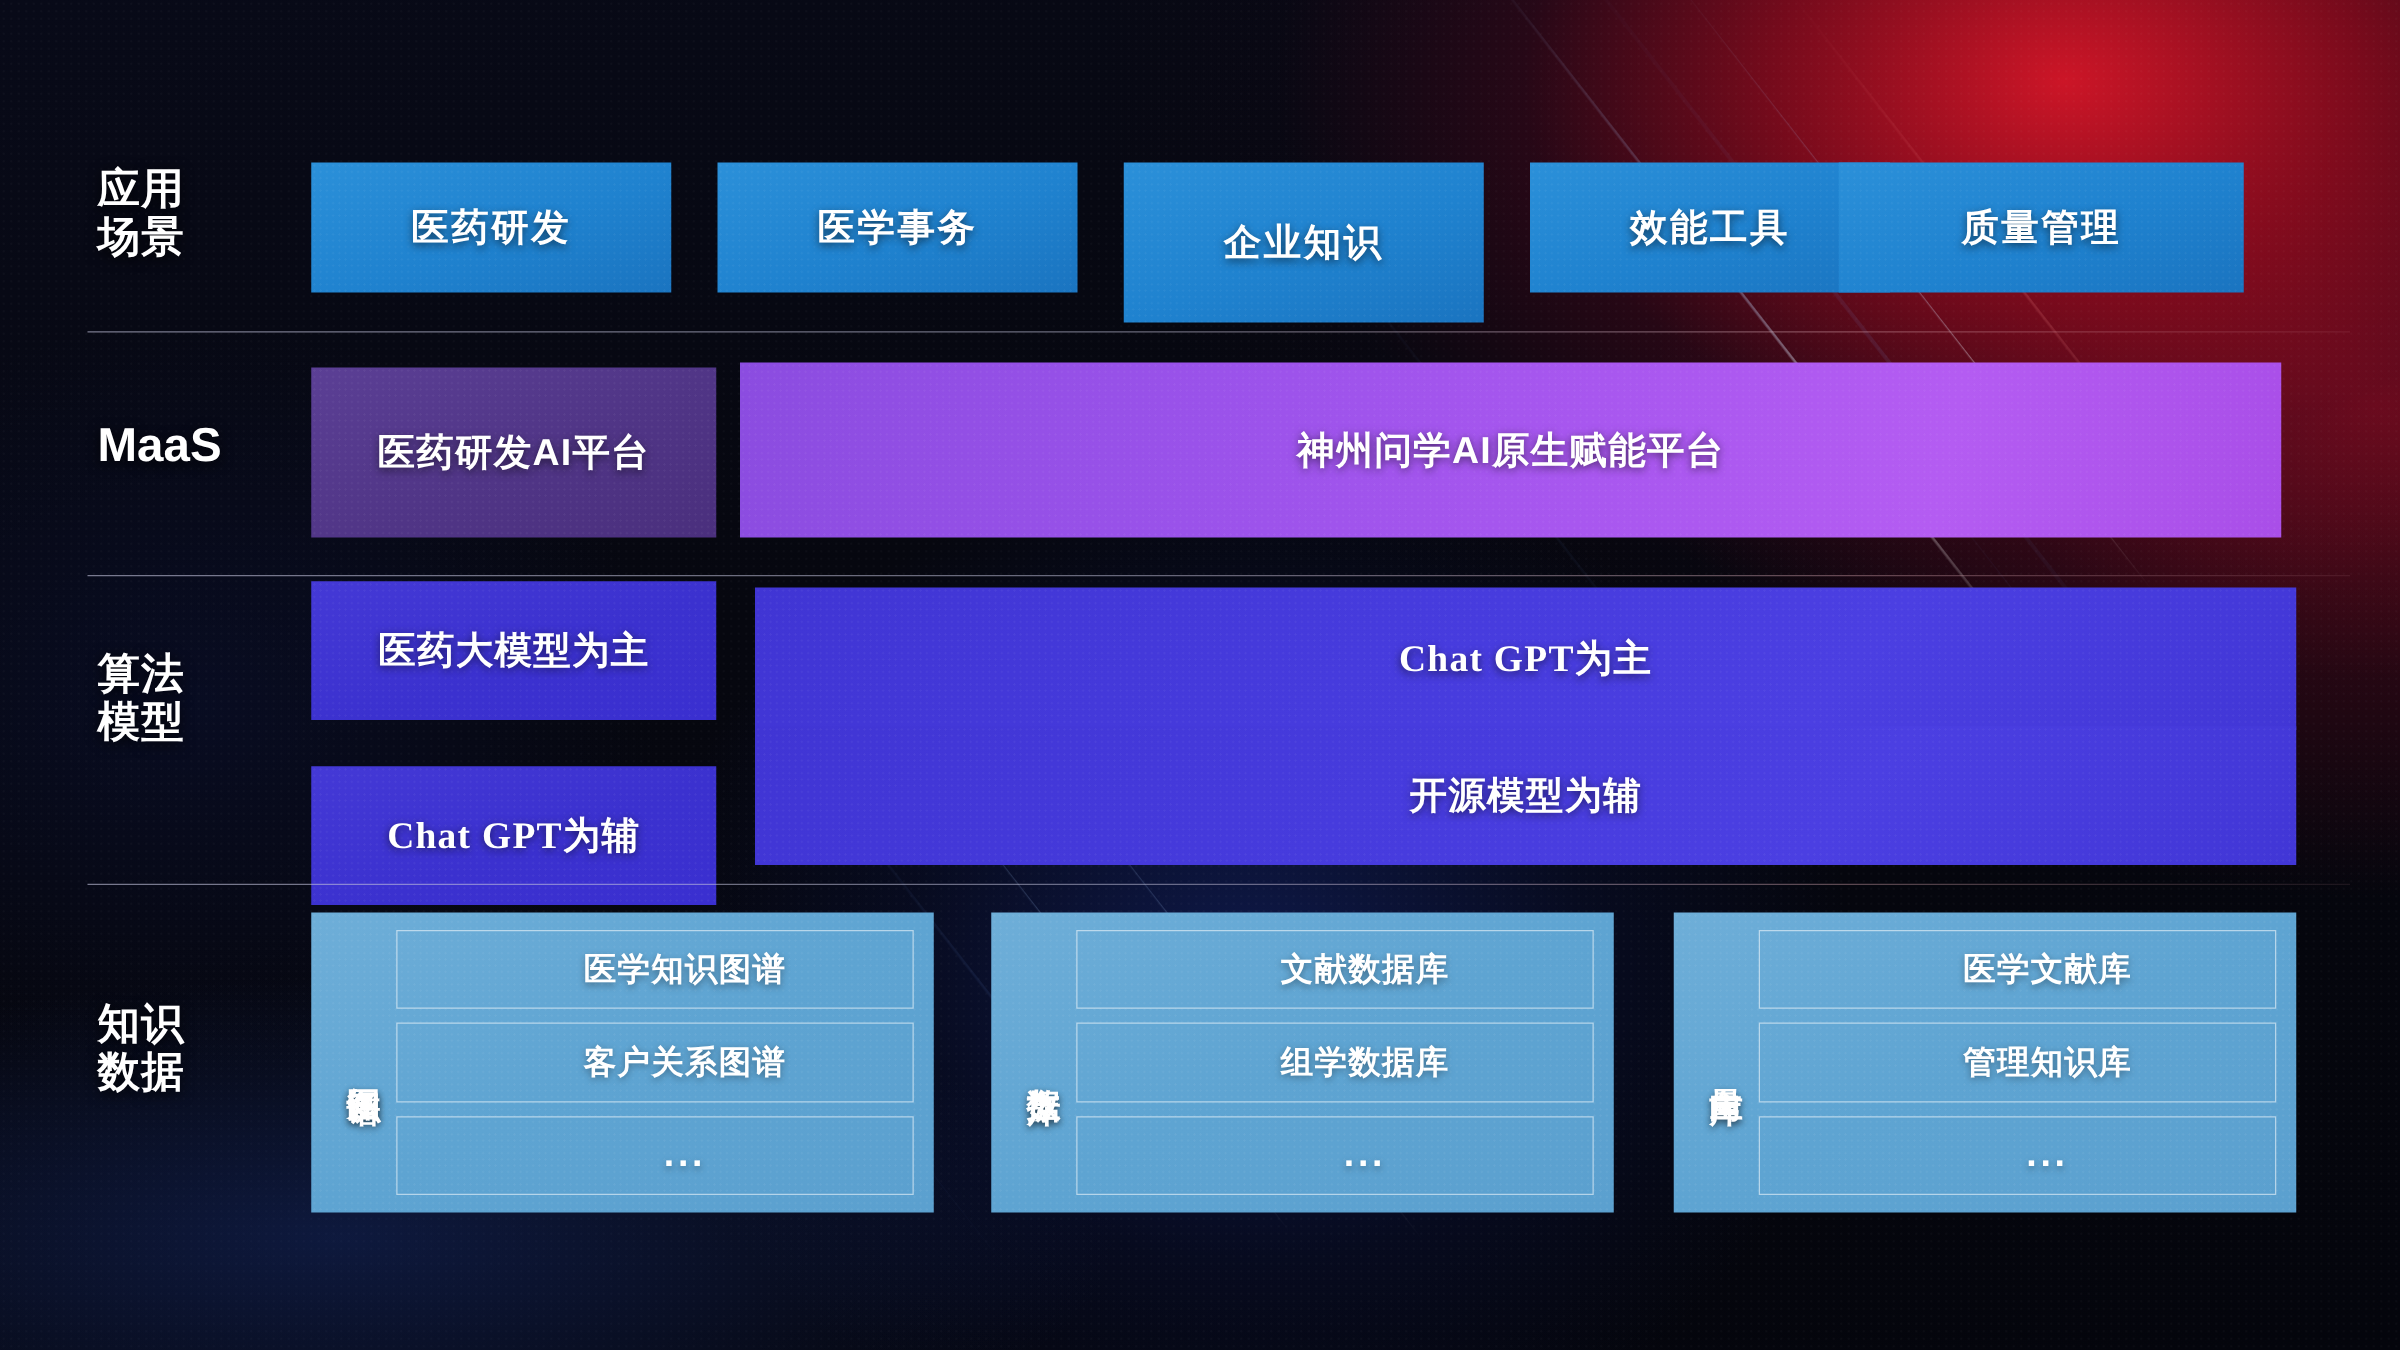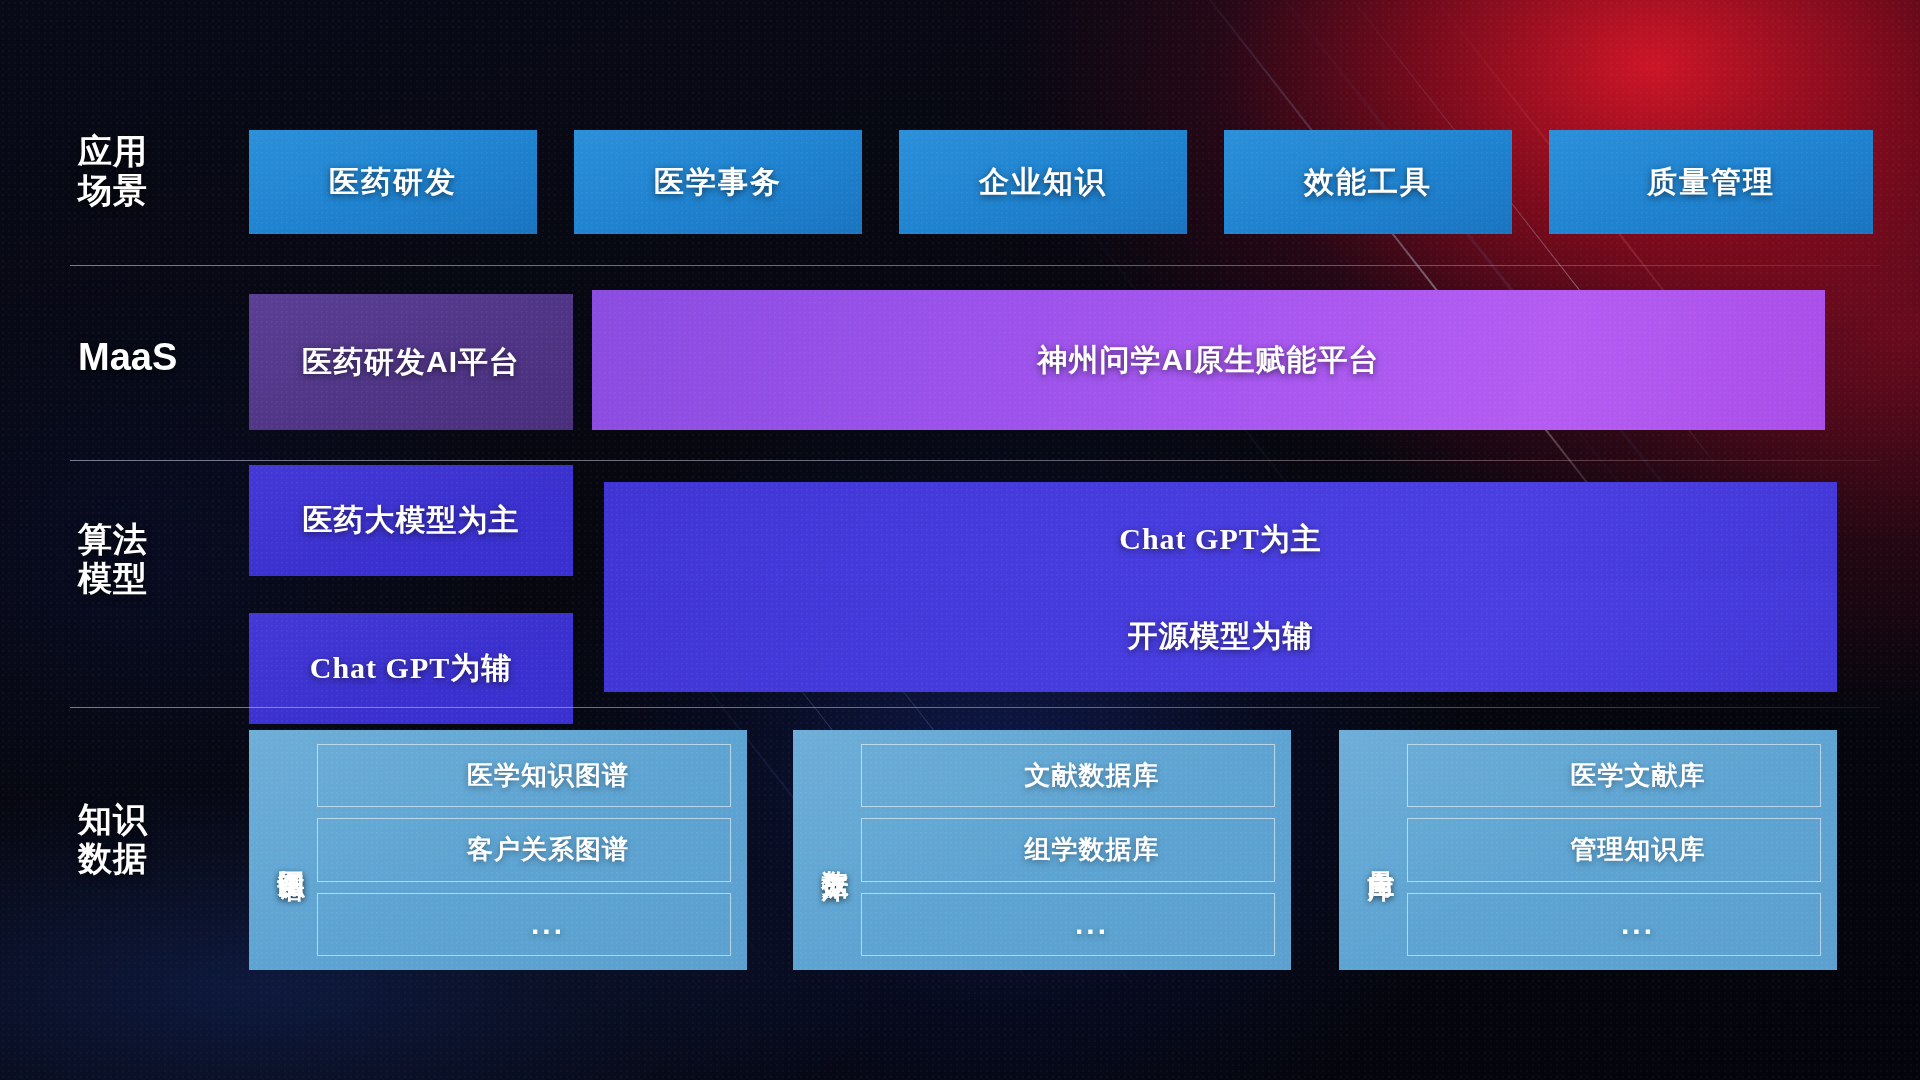--- a/index.html
+++ b/index.html
@@ -149,27 +149,27 @@
         <span class="ln">应用</span>
         <span class="ln">场景</span>
       </div>
 
       <div class="box app-box" style="left:249px;top:130px;width:288px;height:104px;">
           <span>医药研发</span>
         </div>
       <div class="box app-box" style="left:574px;top:130px;width:288px;height:104px;">
           <span>医学事务</span>
         </div>
-      <div class="box app-box" style="left:899px;top:130px;width:288px;height:104px;">
+      <div class="box app-box" style="left:899px;top:130px;width:288px;height:128px;">
           <span>企业知识</span>
         </div>
       <div class="box app-box" style="left:1224px;top:130px;width:288px;height:104px;">
           <span>效能工具</span>
         </div>
-      <div class="box app-box" style="left:1549px;top:130px;width:324px;height:104px;">
+      <div class="box app-box" style="left:1471px;top:130px;width:324px;height:104px;">
           <span>质量管理</span>
         </div>
 
       <div class="divider" style="top:265px;"></div>
     </div>
 
     <div class="row">
       <div class="rowlabel" style="top:336px;font-size:38px;letter-spacing:0;">
         <span class="ln">MaaS</span>
       </div>
@@ -186,21 +186,21 @@
 
     <div class="row">
       <div class="rowlabel" style="top:520px;font-size:34px;">
         <span class="ln">算法</span>
         <span class="ln">模型</span>
       </div>
 
       <div class="box algo-box" style="left:249px;top:465px;width:324px;height:111px;">
           <span>医药大模型为主</span>
         </div>
-      <div class="box algo-box wide" style="left:604px;top:482px;width:1233px;height:114px;">
+      <div class="box algo-box wide" style="left:604px;top:470px;width:1233px;height:114px;">
           <span>Chat GPT为主</span>
         </div>
 
       <div class="box algo-box" style="left:249px;top:581px;width:324px;height:111px;margin-top:32px;">
           <span>Chat GPT为辅</span>
         </div>
       <div class="box algo-box wide" style="left:604px;top:581px;width:1233px;height:111px;">
           <span>开源模型为辅</span>
         </div>
 

